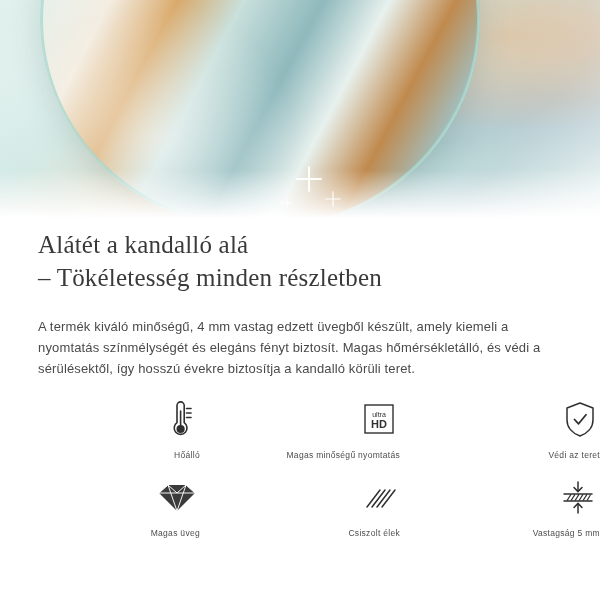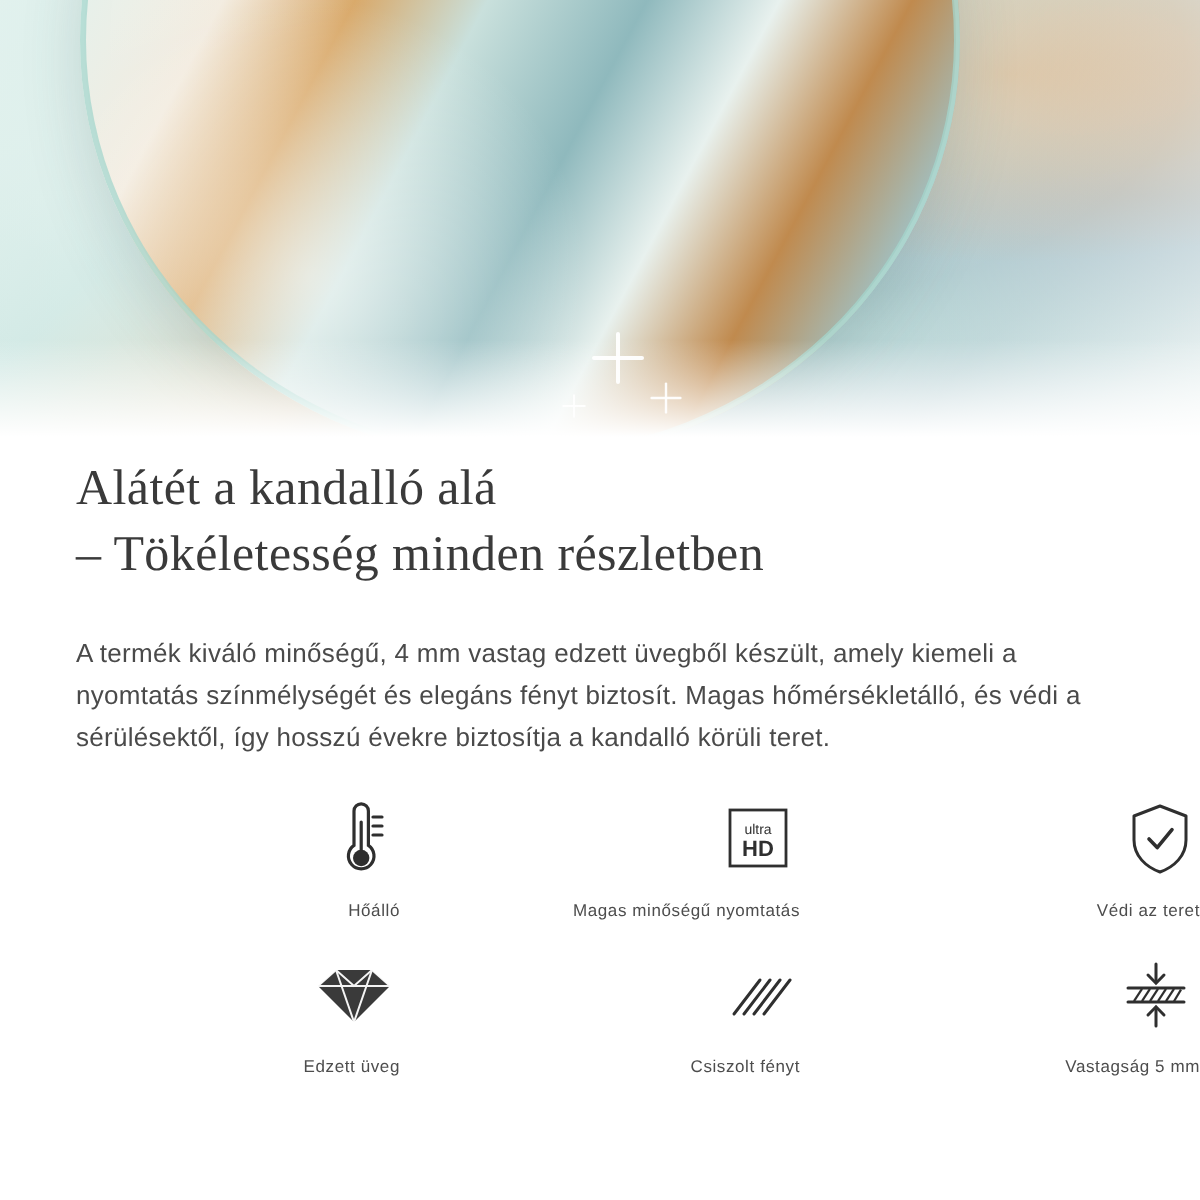--- a/index.html
+++ b/index.html
@@ -256,35 +256,35 @@
           <g stroke="#ffffff" stroke-width="1" fill="none" opacity="0.95">
             <path d="M5 14 h36"></path>
             <path d="M14 6 l-9 8"></path>
             <path d="M32 6 l9 8"></path>
             <path d="M14 6 l9 26"></path>
             <path d="M32 6 l-9 26"></path>
             <path d="M14 6 l9 8 9 -8"></path>
           </g>
         </svg>
       </div>
-      <div class="feature-label">Edzett üveg</div>
+      <div class="feature-label">Magas üveg</div>
     </div>
 
     <div class="feature">
       <div class="feature-icon">
         <svg width="40" height="38" viewBox="0 0 40 38">
           <g stroke="#2f2f2f" stroke-width="1.5" stroke-linecap="round">
             <line x1="12" y1="28" x2="25" y2="11"></line>
             <line x1="17" y1="28" x2="30" y2="11"></line>
             <line x1="22" y1="28" x2="35" y2="11"></line>
             <line x1="7" y1="28" x2="20" y2="11"></line>
           </g>
         </svg>
       </div>
-      <div class="feature-label">Csiszolt fényt</div>
+      <div class="feature-label">Csiszolt élek</div>
     </div>
 
     <div class="feature">
       <div class="feature-icon">
         <svg width="44" height="40" viewBox="0 0 44 40">
           <g stroke="#2f2f2f" stroke-width="1.5" stroke-linecap="round" fill="none">
             <line x1="22" y1="4" x2="22" y2="13"></line>
             <path d="M18 9.5 L22 13.6 L26 9.5"></path>
             <line x1="22" y1="35" x2="22" y2="26"></line>
             <path d="M18 29.5 L22 25.4 L26 29.5"></path>

